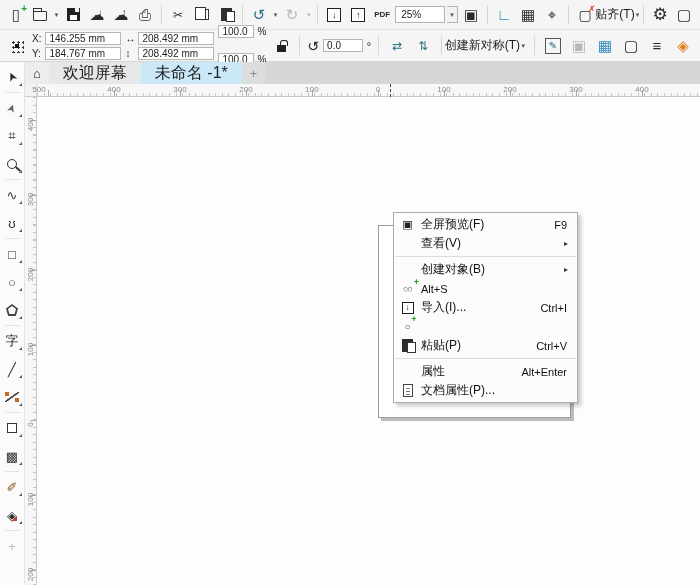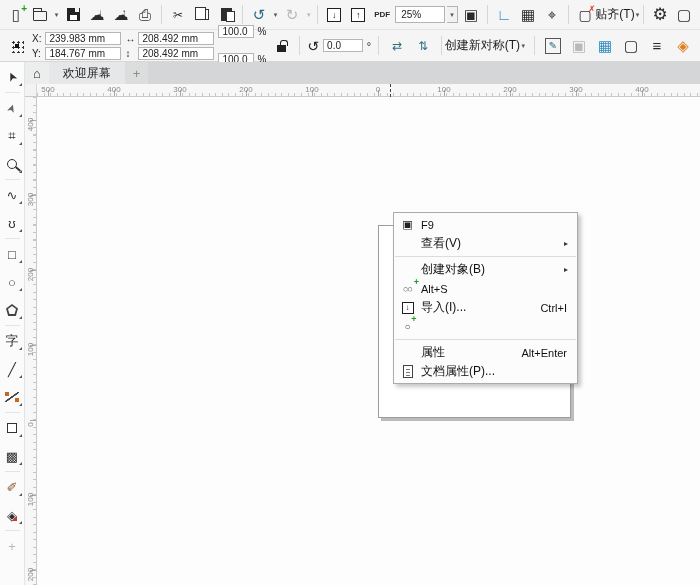--- a/index.html
+++ b/index.html
@@ -47,21 +47,21 @@
   .xy{display:grid;grid-template-columns:auto 76px;gap:2px 4px;align-items:center}
   .lbl{font-size:10px;color:#222}
   .field{background:#fff;border:1px solid #b6b6b7;height:13px;font-size:10px;padding:0 3px;display:flex;align-items:center;white-space:nowrap}
   .sizegrid{display:grid;grid-template-columns:auto 76px;gap:2px 3px;align-items:center}
   .scalegrid{display:grid;grid-template-columns:36px auto;gap:15px 3px;align-items:center}
   .pct{font-size:10px}
   .rotfield{width:46px}
   .deg{font-size:11px}
   
   #tabbar{left:25px;top:62px;width:675px;height:22px;background:#d5d6d7;display:flex;align-items:stretch}
-  .tab{display:flex;align-items:center;padding:0 14px;font-size:12px;color:#1e1e1e;white-space:nowrap}
+  .tab{display:flex;align-items:center;padding:0 14px;font-size:16px;color:#1e1e1e;white-space:nowrap}
   .tab.home{padding:0 8px;background:#eceded;font-size:13px}
   .tab.welcome{background:#e6e7e8}
   .tab.active{background:#cbe8f9}
   .tab.newtab{padding:0 8px;background:#dcdddd;color:#8a8a8a;font-size:13px}
   
   #toolbox{left:0;top:62px;width:25px;height:523px;background:#fbfbfc;border-right:1px solid #e3e3e4;display:flex;flex-direction:column;align-items:center;padding-top:1px}
   .tool{width:25px;height:28px;position:relative;display:flex;align-items:center;justify-content:center;font-size:13px;color:#2e2e2e;flex:none}
   .tool.fly::after{content:"";position:absolute;right:3px;bottom:5px;width:0;height:0;border-left:3px solid transparent;border-bottom:3px solid #555}
   .tsep{width:15px;height:1px;background:#e4e4e5;margin:1px 0;flex:none}
   .rotpick{transform:rotate(-115deg);font-size:12px}
@@ -196,21 +196,21 @@
       <span class="g">▢</span>
     </div>
 </div>
 
 <div id="row2" class="abs">
   <div class="tbtn">
       <span class="icon-posgrid"></span>
     </div>
   <div class="xy">
     <span class="lbl">X:</span>
-    <div class="field">239.983 mm</div>
+    <div class="field">146.255 mm</div>
     <span class="lbl">Y:</span>
     <div class="field">184.767 mm</div>
   </div>
   <div class="sizegrid">
     <span class="lbl">↔</span>
     <div class="field">208.492 mm</div>
     <span class="lbl">↕</span>
     <div class="field">208.492 mm</div>
   </div>
   <div class="scalegrid">
@@ -261,20 +261,23 @@
     </div>
 </div>
 
 <div id="tabbar" class="abs">
   <div class="tab home">
       <span>⌂</span>
     </div>
   <div class="tab welcome">
       <span>欢迎屏幕</span>
     </div>
+  <div class="tab active">
+      <span>未命名 -1*</span>
+    </div>
   <div class="tab newtab">
       <span>+</span>
     </div>
 </div>
 
 <div id="toolbox" class="abs">
   <div class="tool fly">
       <span class="rotpick">➤</span>
     </div>
   <div class="tsep"></div>
@@ -331,21 +334,21 @@
       <span class="fillwrap"><span>◈</span><i></i></span>
     </div>
   <div class="tsep"></div>
   <div class="tool">
       <span class="gray">+</span>
     </div>
 </div>
 
 <div id="corner" class="abs"></div>
 <div id="hruler" class="abs">
-  <span class="hnum" style="left:11px">500</span>
+  <span class="hnum" style="left:2px">500</span>
   <span class="hnum" style="left:77px">400</span>
   <span class="hnum" style="left:143px">300</span>
   <span class="hnum" style="left:209px">200</span>
   <span class="hnum" style="left:275px">100</span>
   <span class="hnum" style="left:341px">0</span>
   <span class="hnum" style="left:407px">100</span>
   <span class="hnum" style="left:473px">200</span>
   <span class="hnum" style="left:539px">300</span>
   <span class="hnum" style="left:605px">400</span>
   <span class="cursorline"></span>
@@ -361,20 +364,21 @@
 </div>
 
 <div id="canvas" class="abs"></div>
 <div id="page" class="abs"></div>
 
 <div id="ctxmenu" class="abs">
   <div class="mi">
     <span class="ic">
         <span>▣</span>
       </span>
+    <span class="lab">全屏预览(F)</span>
     <span class="sc">F9</span>
   </div>
   <div class="mi">
     <span class="ic"></span>
     <span class="lab">查看(V)</span>
     <span class="sub">▸</span>
   </div>
   <div class="msep"></div>
   <div class="mi">
     <span class="ic"></span>
@@ -392,20 +396,27 @@
         <span class="boxed mini">↓</span>
       </span>
     <span class="lab">导入(I)...</span>
     <span class="sc">Ctrl+I</span>
   </div>
   <div class="mi">
     <span class="ic">
         <span class="objico"><span>○</span><i class="badge">+</i></span>
       </span>
   </div>
+  <div class="mi">
+    <span class="ic">
+        <span class="icon-paste"></span>
+      </span>
+    <span class="lab">粘贴(P)</span>
+    <span class="sc">Ctrl+V</span>
+  </div>
   <div class="msep"></div>
   <div class="mi">
     <span class="ic"></span>
     <span class="lab">属性</span>
     <span class="sc">Alt+Enter</span>
   </div>
   <div class="mi">
     <span class="ic">
         <span class="docp"></span>
       </span>

